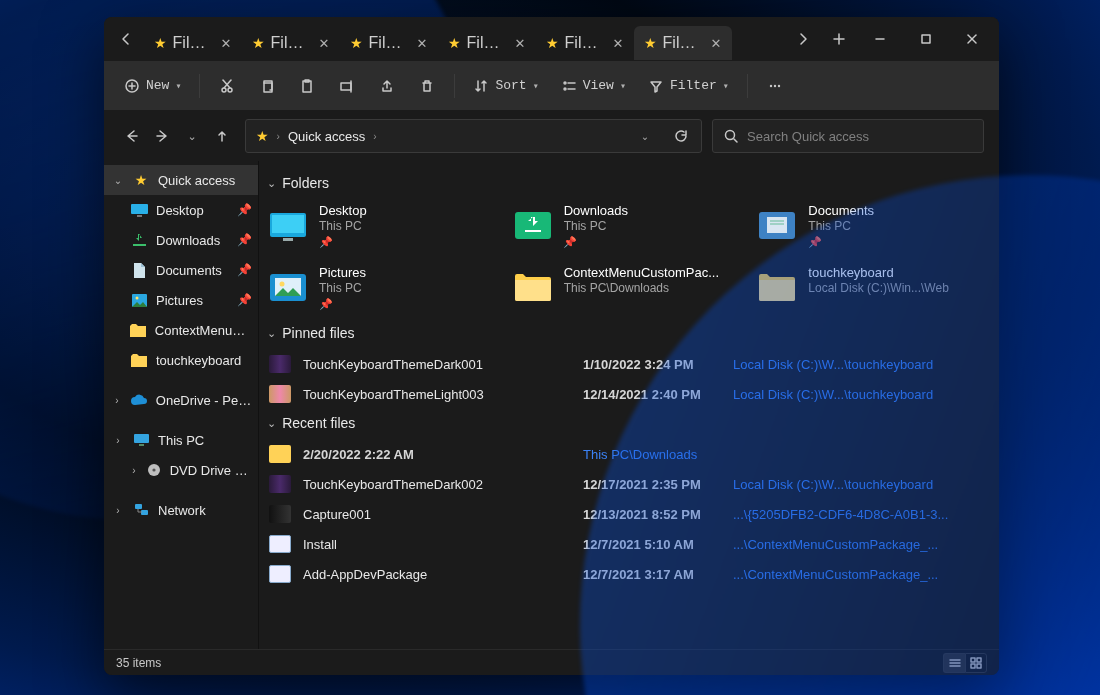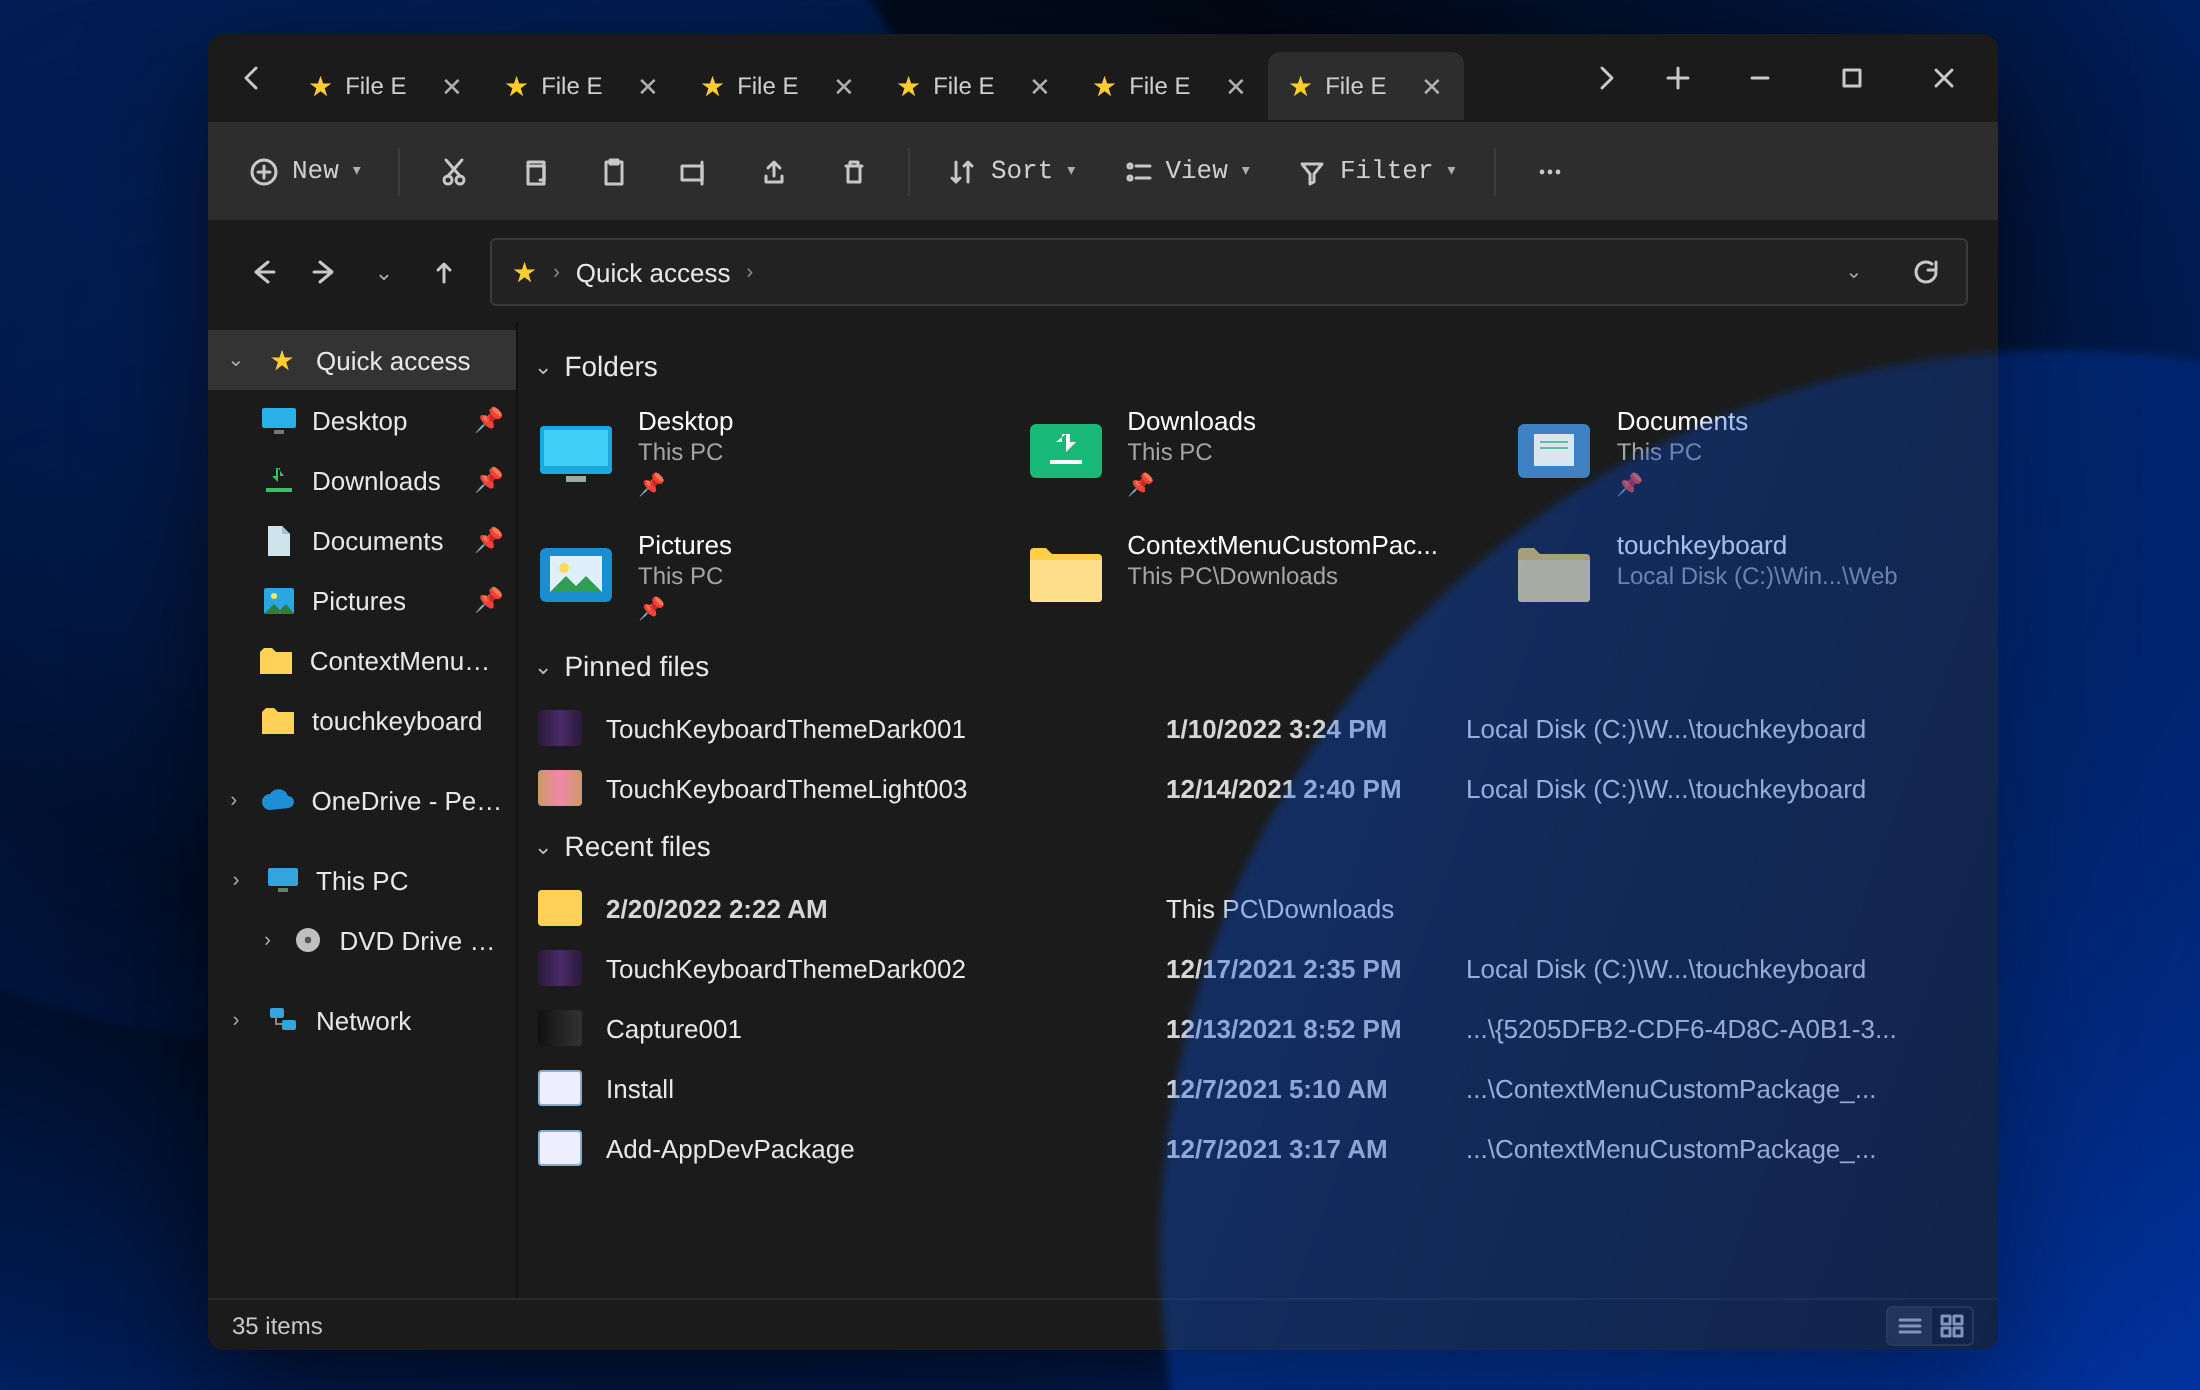--- a/index.html
+++ b/index.html
@@ -44,21 +44,21 @@
   .tabs { flex:1; display:flex; align-items:center; overflow:hidden; }
   .tab {
     position:relative; height:34px; min-width:0;
     display:flex; align-items:center; gap:6px;
     padding:0 8px 0 10px; margin-top:8px;
     border-top-left-radius:6px; border-top-right-radius:6px;
     color:#cfcfcf; cursor:pointer; flex:0 0 auto; width:98px;
   }
   .tab.active { background:#2d2d2d; }
   .tab .star { color:#ffcc32; font-size:14px; }
-  .tab .label { white-space:nowrap; overflow:hidden; text-overflow:ellipsis; flex:1; font-size:12px; }
+  .tab .label { white-space:nowrap; overflow:hidden; text-overflow:ellipsis; flex:1; font-size:16px;text-align:center; }
   .tab .close { width:16px; height:16px; display:flex; align-items:center; justify-content:center;
     font-size:13px; color:#b0b0b0; border-radius:3px; }
   .winbtns { display:flex; margin-left:auto; }
   .winbtn { width:46px; height:32px; display:flex; align-items:center; justify-content:center;
     color:#c8c8c8; cursor:pointer; }
 
   
   .toolbar {
     height:50px; background:#2d2d2d;
     display:flex; align-items:center; gap:2px;
@@ -123,21 +123,21 @@
   .folder-sub { font-size:12px; color:#a5a5a5; white-space:nowrap; overflow:hidden; text-overflow:ellipsis; }
   .folder-pin { font-size:11px; color:#6a6a6a; margin-top:2px; }
 
   .file-list { display:flex; flex-direction:column; }
   .file-row { display:grid; grid-template-columns: 34px 280px 150px 1fr;
     align-items:center; height:30px; padding:0 4px; cursor:pointer; border-radius:3px;
     font-size:13px; color:#e8e8e8;}
   .file-row .thumb { width:22px; height:18px; border-radius:2px; }
   .file-row .col { white-space:nowrap; overflow:hidden; text-overflow:ellipsis; }
   .file-row .date { color:#d6d6d6;font-weight:bold; }
-  .file-row .path { color:#e5e5e5; }
+  .file-row .path { color:#3b82f6; }
 
   .statusbar { height:26px; background:#1b1b1b; border-top:1px solid #2a2a2a;
     display:flex; align-items:center; padding:0 12px; font-size:12px; color:#c8c8c8; }
   .statusbar .spacer { flex:1; }
   .view-toggle { width:22px; height:20px; display:flex; align-items:center; justify-content:center;
     border:1px solid #3a3a3a; cursor:pointer; }
   .view-toggle.left { border-right:none; border-top-left-radius:3px; border-bottom-left-radius:3px; }
   .view-toggle.right { border-top-right-radius:3px; border-bottom-right-radius:3px; }
   .view-toggle.active { background:#333; }
 
@@ -332,20 +332,27 @@
       <div class="addr-action">
           <span class="chev">⌄</span>
         </div>
       <div class="addr-action">
         <svg class="ic" viewBox="0 0 16 16">
             <path d="M13 8 a5 5 0 1 1 -2 -4 M13 3 v4 h-4"></path>
           </svg>
       </div>
     </div>
 
+    <div class="searchbox">
+      <svg class="ic" viewBox="0 0 16 16">
+          <circle cx="7" cy="7" r="4.5"></circle>
+          <line x1="11" y1="11" x2="14" y2="14"></line>
+        </svg>
+      <input type="text" placeholder="Search Quick access" style="">
+    </div>
   </div>
 
   <div class="body">
 
     <div class="sidebar">
       <div class="side-item top indent0b">
         <span class="exp">⌄</span>
         <span class="icon star-ic">★</span>
         <span>Quick access</span>
       </div>

